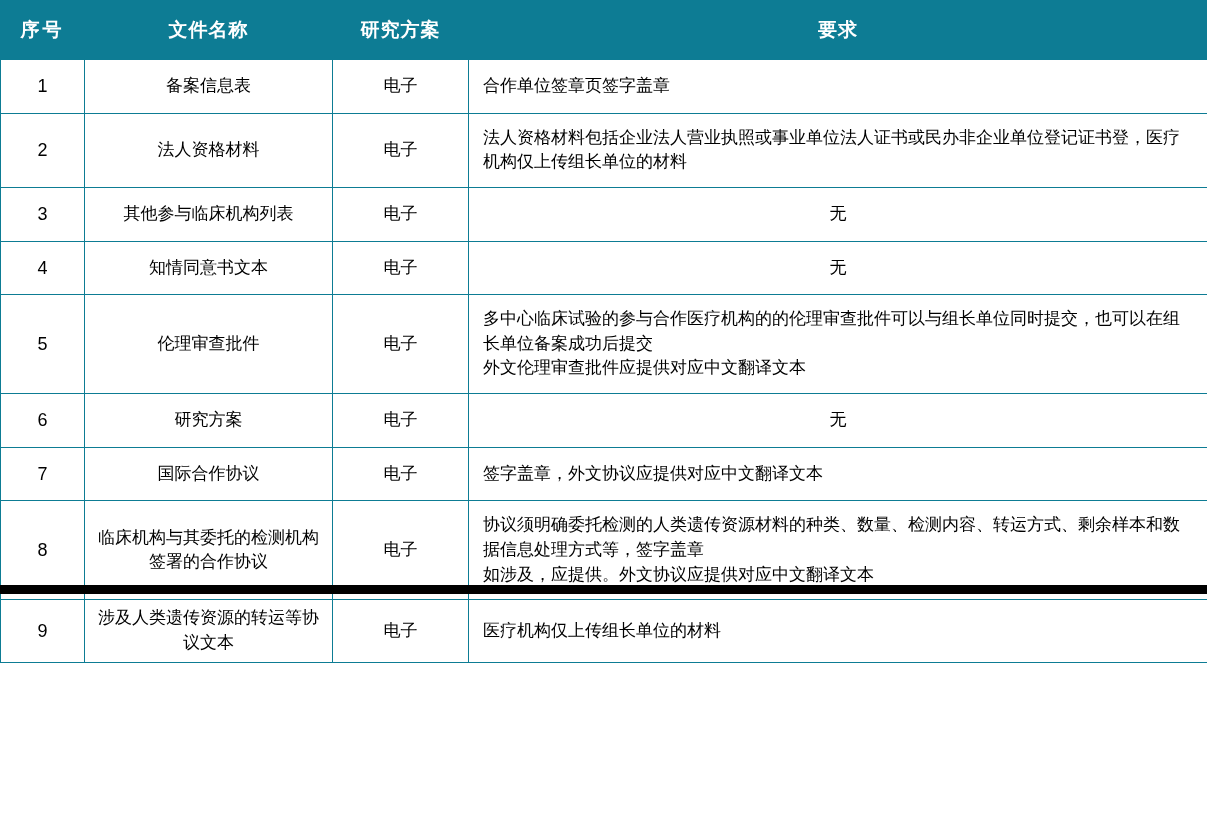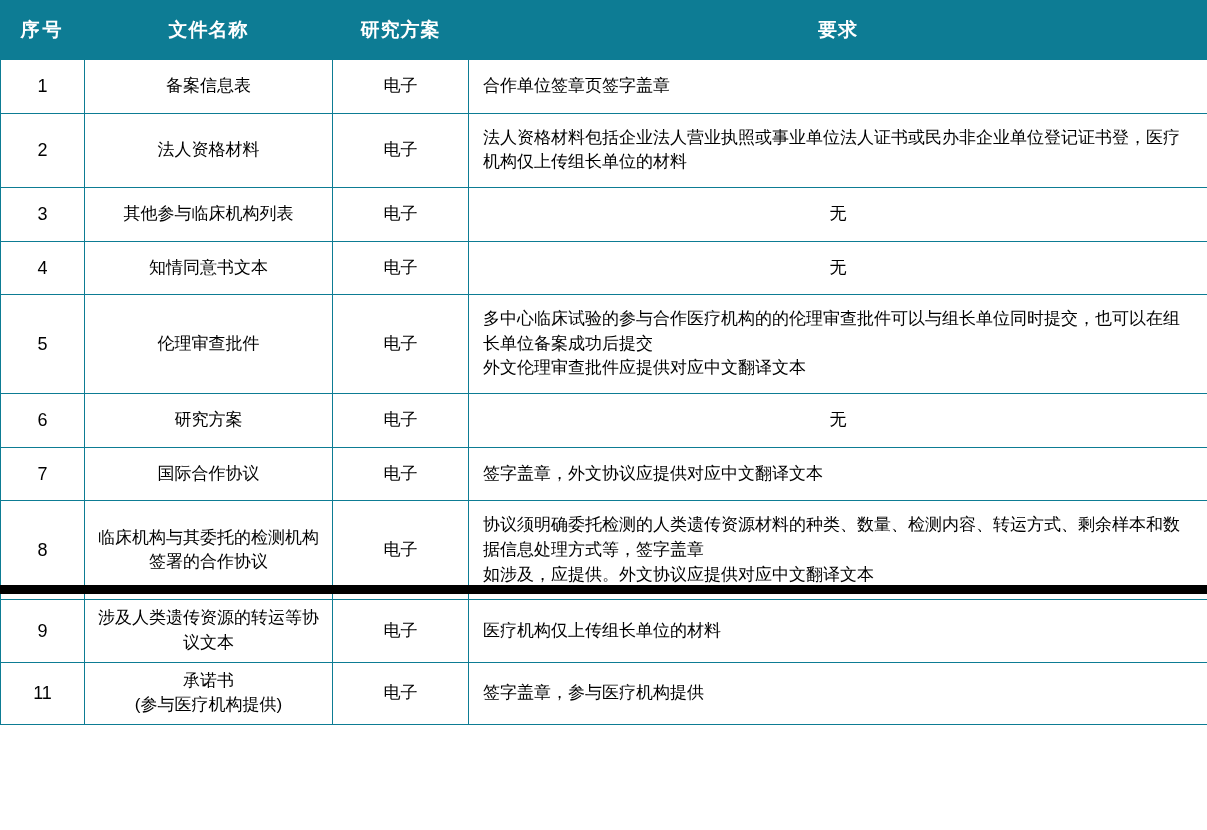--- a/index.html
+++ b/index.html
@@ -154,23 +154,16 @@
           <td class="cell-type">电子</td>
           <td class="cell-req" style="white-space: pre-wrap;">协议须明确委托检测的人类遗传资源材料的种类、数量、检测内容、转运方式、剩余样本和数据信息处理方式等，签字盖章
 如涉及，应提供。外文协议应提供对应中文翻译文本</td>
         </tr>
         <tr>
           <td class="cell-seq">9</td>
           <td class="cell-name">涉及人类遗传资源的转运等协议文本</td>
           <td class="cell-type">电子</td>
           <td class="cell-req">医疗机构仅上传组长单位的材料</td>
         </tr>
-        <tr>
-          <td class="cell-seq">11</td>
-          <td class="cell-name" style="white-space: pre-wrap;">承诺书
-(参与医疗机构提供)</td>
-          <td class="cell-type">电子</td>
-          <td class="cell-req">签字盖章，参与医疗机构提供</td>
-        </tr>
       </tbody>
   </table>
   <div id="bottom-bar"></div>
 </div>
 
 </body></html>

